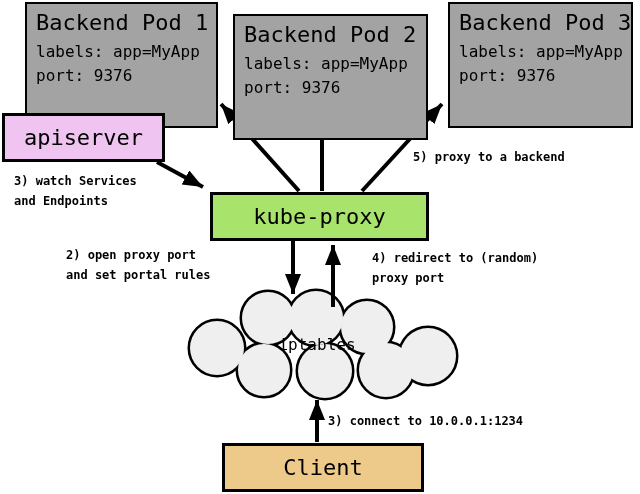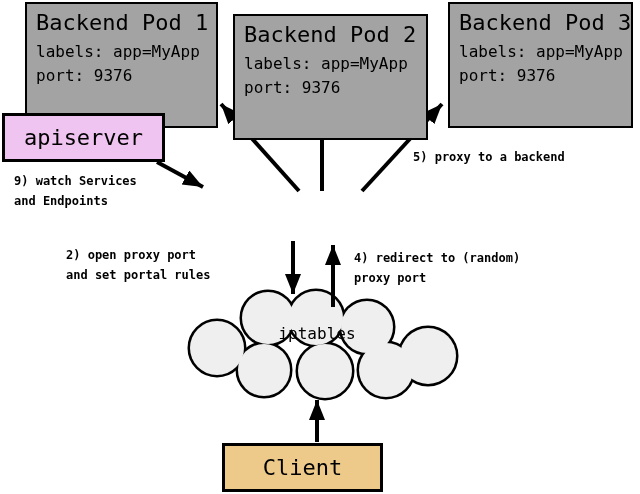--- a/index.html
+++ b/index.html
@@ -53,33 +53,33 @@
     width: 163px; height: 49px;
     background: #EFC4F0;
   }
   .kube-proxy {
     left: 210px; top: 192px;
     width: 219px; height: 49px;
     background: #A8E36C;
   }
   .client {
     left: 222px; top: 443px;
-    width: 161px; height: 49px;
+    width: 202px; height: 49px;
     background: #EDC98A;
   }
   .ann {
     position: absolute;
     font-size: 12px;
     font-weight: bold;
     line-height: 20px;
     white-space: nowrap;
   }
   .cloud-label {
     position: absolute;
-    left: 257px; top: 324px;
+    left: 257px; top: 335px;
     width: 120px;
     text-align: center;
     font-size: 16px;
   }
   .cloud-stroke circle { fill: none; stroke: #000000; stroke-width: 5; }
   .cloud-fill circle { fill: #EFEFEF; stroke: none; }
   .arrow { stroke: #000000; stroke-width: 4; }
 </style>
 </head>
 <body>
@@ -137,33 +137,37 @@
   </div>
   <div class="box pod" style="left:448px;width:185px;">
     <div class="pod-title">Backend Pod 3</div>
     <div class="pod-line first">labels: app=MyApp</div>
     <div class="pod-line">port: 9376</div>
   </div>
 
   <div class="box titlebox apiserver">
     <span>apiserver</span>
   </div>
+  <div class="box titlebox kube-proxy">
+    <span>kube-proxy</span>
+  </div>
   <div class="box titlebox client">
     <span>Client</span>
   </div>
 
   <div class="cloud-label">iptables</div>
 
   <div class="ann" style="left:14px;top:171px;">
-    <div>9) watch Services</div>
+    <div>3) watch Services</div>
     <div>and Endpoints</div>
   </div>
   <div class="ann" style="left:66px;top:245px;">
     <div>2) open proxy port</div>
     <div>and set portal rules</div>
   </div>
-  <div class="ann" style="left:354px;top:248px;">
+  <div class="ann" style="left:328px;top:411px;">3) connect to 10.0.0.1:1234</div>
+  <div class="ann" style="left:372px;top:248px;">
     <div>4) redirect to (random)</div>
     <div>proxy port</div>
   </div>
   <div class="ann" style="left:413px;top:147px;">5) proxy to a backend</div>
 
 </div>
 
 </body></html>

